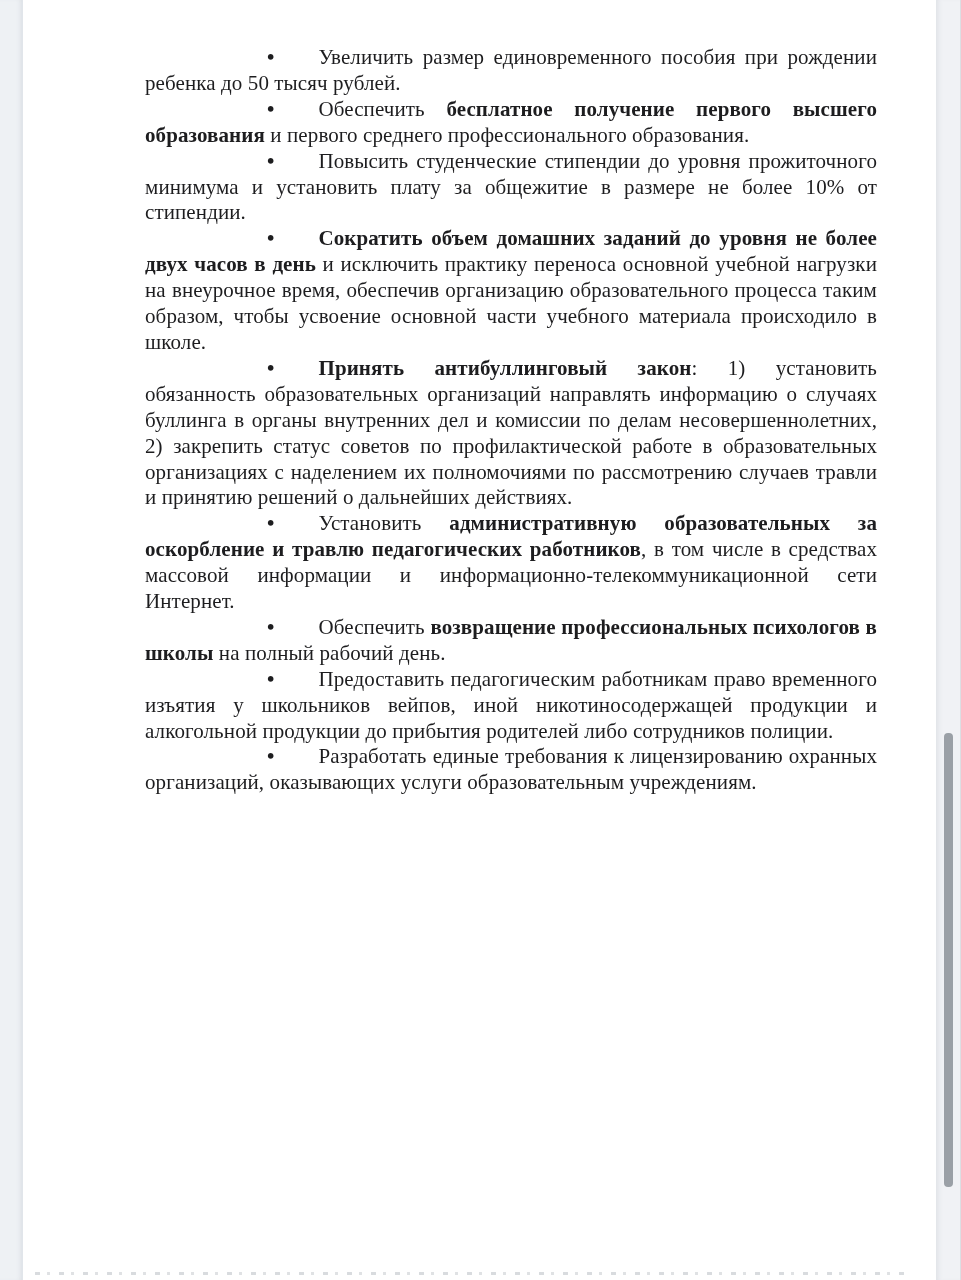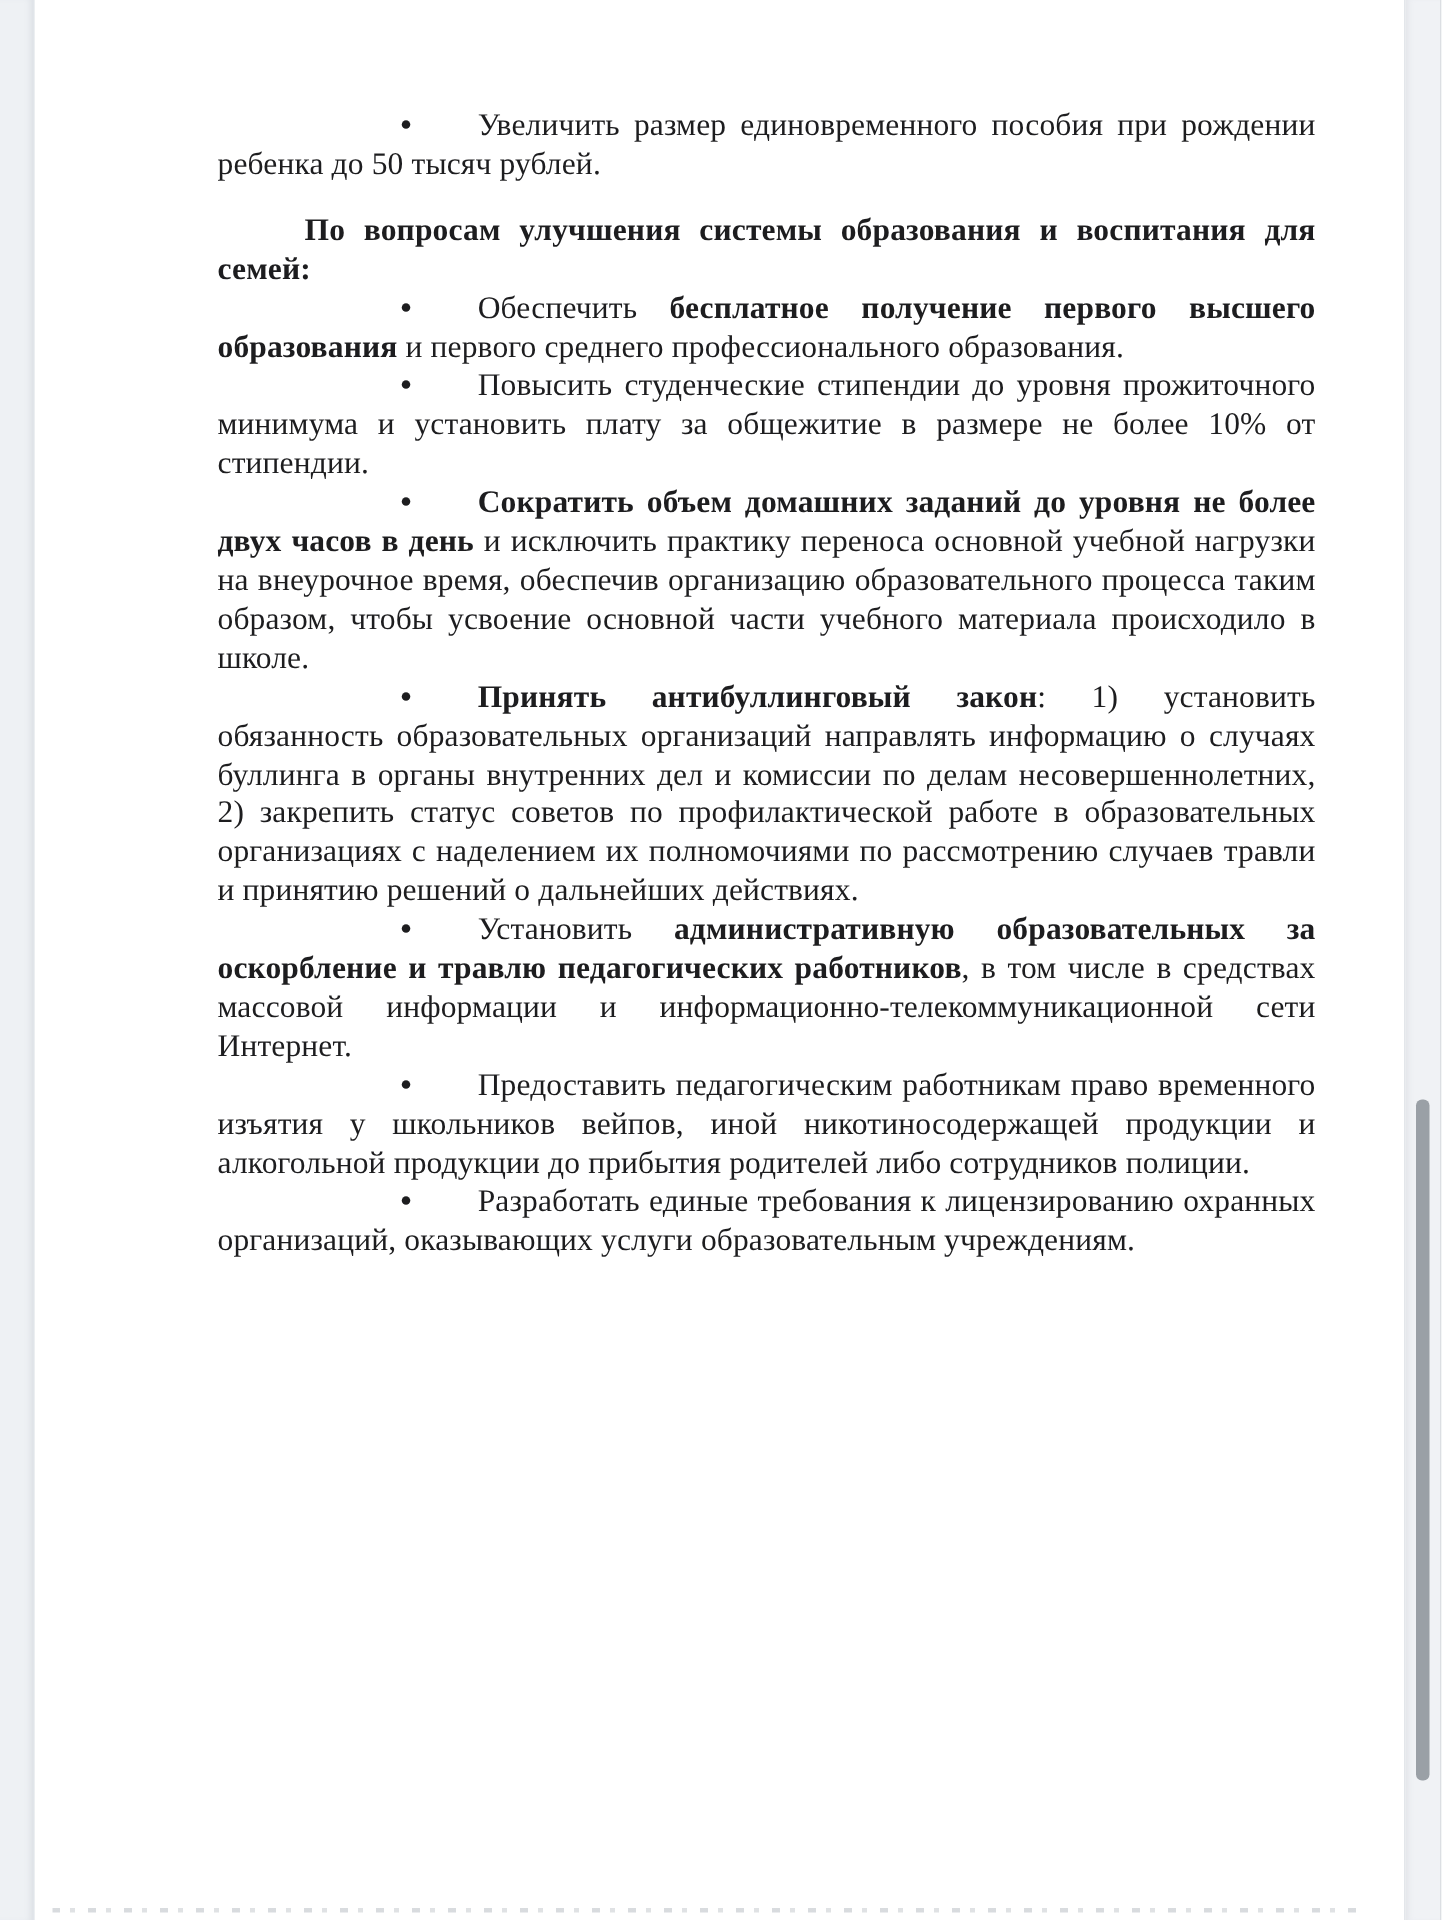--- a/index.html
+++ b/index.html
@@ -45,21 +45,21 @@
     height: 454px;
     border-radius: 4px;
     background: var(--thumb-bg, #9aa0a6);
   }
   
   #content {
     position: absolute;
     left: 145px;
     top: 0;
     width: 732px;
-    padding-top: 71px;
+    padding-top: 45px;
     font-size: 21px;
     line-height: 25.9px;
     letter-spacing: 0.1px;
   }
   p.para {
     margin: 0;
     text-align: justify;
     text-indent: 61px;
     hyphens: none;
   }
@@ -96,26 +96,26 @@
 </style>
 </head>
 <body>
 
 <div id="viewer">
   <div id="left-gutter"></div>
 
   <div id="page">
     <div id="content">
         <p class="para"><span class="bullet">•</span><span class="bullet-spacer"></span><span class="seg">Увеличить размер единовременного пособия при рождении ребенка до 50 тысяч рублей.</span></p>
-        <p class="para heading"><span class="seg bold">По вопросам улучшения системы образования и воспитания для семей:</span></p>
         <p class="para"><span class="bullet">•</span><span class="bullet-spacer"></span><span class="seg">Обеспечить </span><span class="seg bold">бесплатное получение первого высшего образования</span><span class="seg"> и первого среднего профессионального образования.</span></p>
         <p class="para"><span class="bullet">•</span><span class="bullet-spacer"></span><span class="seg">Повысить студенческие стипендии до уровня прожиточного минимума и установить плату за общежитие в размере не более 10% от стипендии.</span></p>
         <p class="para"><span class="bullet">•</span><span class="bullet-spacer"></span><span class="seg bold">Сократить объем домашних заданий до уровня не более двух часов в день</span><span class="seg"> и исключить практику переноса основной учебной нагрузки на внеурочное время, обеспечив организацию образовательного процесса таким образом, чтобы усвоение основной части учебного материала происходило в школе.</span></p>
         <p class="para"><span class="bullet">•</span><span class="bullet-spacer"></span><span class="seg bold">Принять антибуллинговый закон</span><span class="seg">: 1) установить обязанность образовательных организаций направлять информацию о случаях буллинга в органы внутренних дел и комиссии по делам несовершеннолетних, 2) закрепить статус советов по профилактической работе в образовательных организациях с наделением их полномочиями по рассмотрению случаев травли и принятию решений о дальнейших действиях.</span></p>
         <p class="para"><span class="bullet">•</span><span class="bullet-spacer"></span><span class="seg">Установить </span><span class="seg bold">административную образовательных за оскорбление и травлю педагогических работников</span><span class="seg">, в том числе в средствах массовой информации и информационно-телекоммуникационной сети Интернет.</span></p>
+        <p class="para"><span class="bullet">•</span><span class="bullet-spacer"></span><span class="seg">Обеспечить </span><span class="seg bold">возвращение профессиональных психологов в школы</span><span class="seg"> на полный рабочий день.</span></p>
         <p class="para"><span class="bullet">•</span><span class="bullet-spacer"></span><span class="seg">Предоставить педагогическим работникам право временного изъятия у школьников вейпов, иной никотиносодержащей продукции и алкогольной продукции до прибытия родителей либо сотрудников полиции.</span></p>
         <p class="para"><span class="bullet">•</span><span class="bullet-spacer"></span><span class="seg">Разработать единые требования к лицензированию охранных организаций, оказывающих услуги образовательным учреждениям.</span></p>
       </div>
     <div id="page-edge-artifact"></div>
   </div>
 
   <div id="scroll-track">
     <div id="scroll-thumb"></div>
   </div>
 </div>

